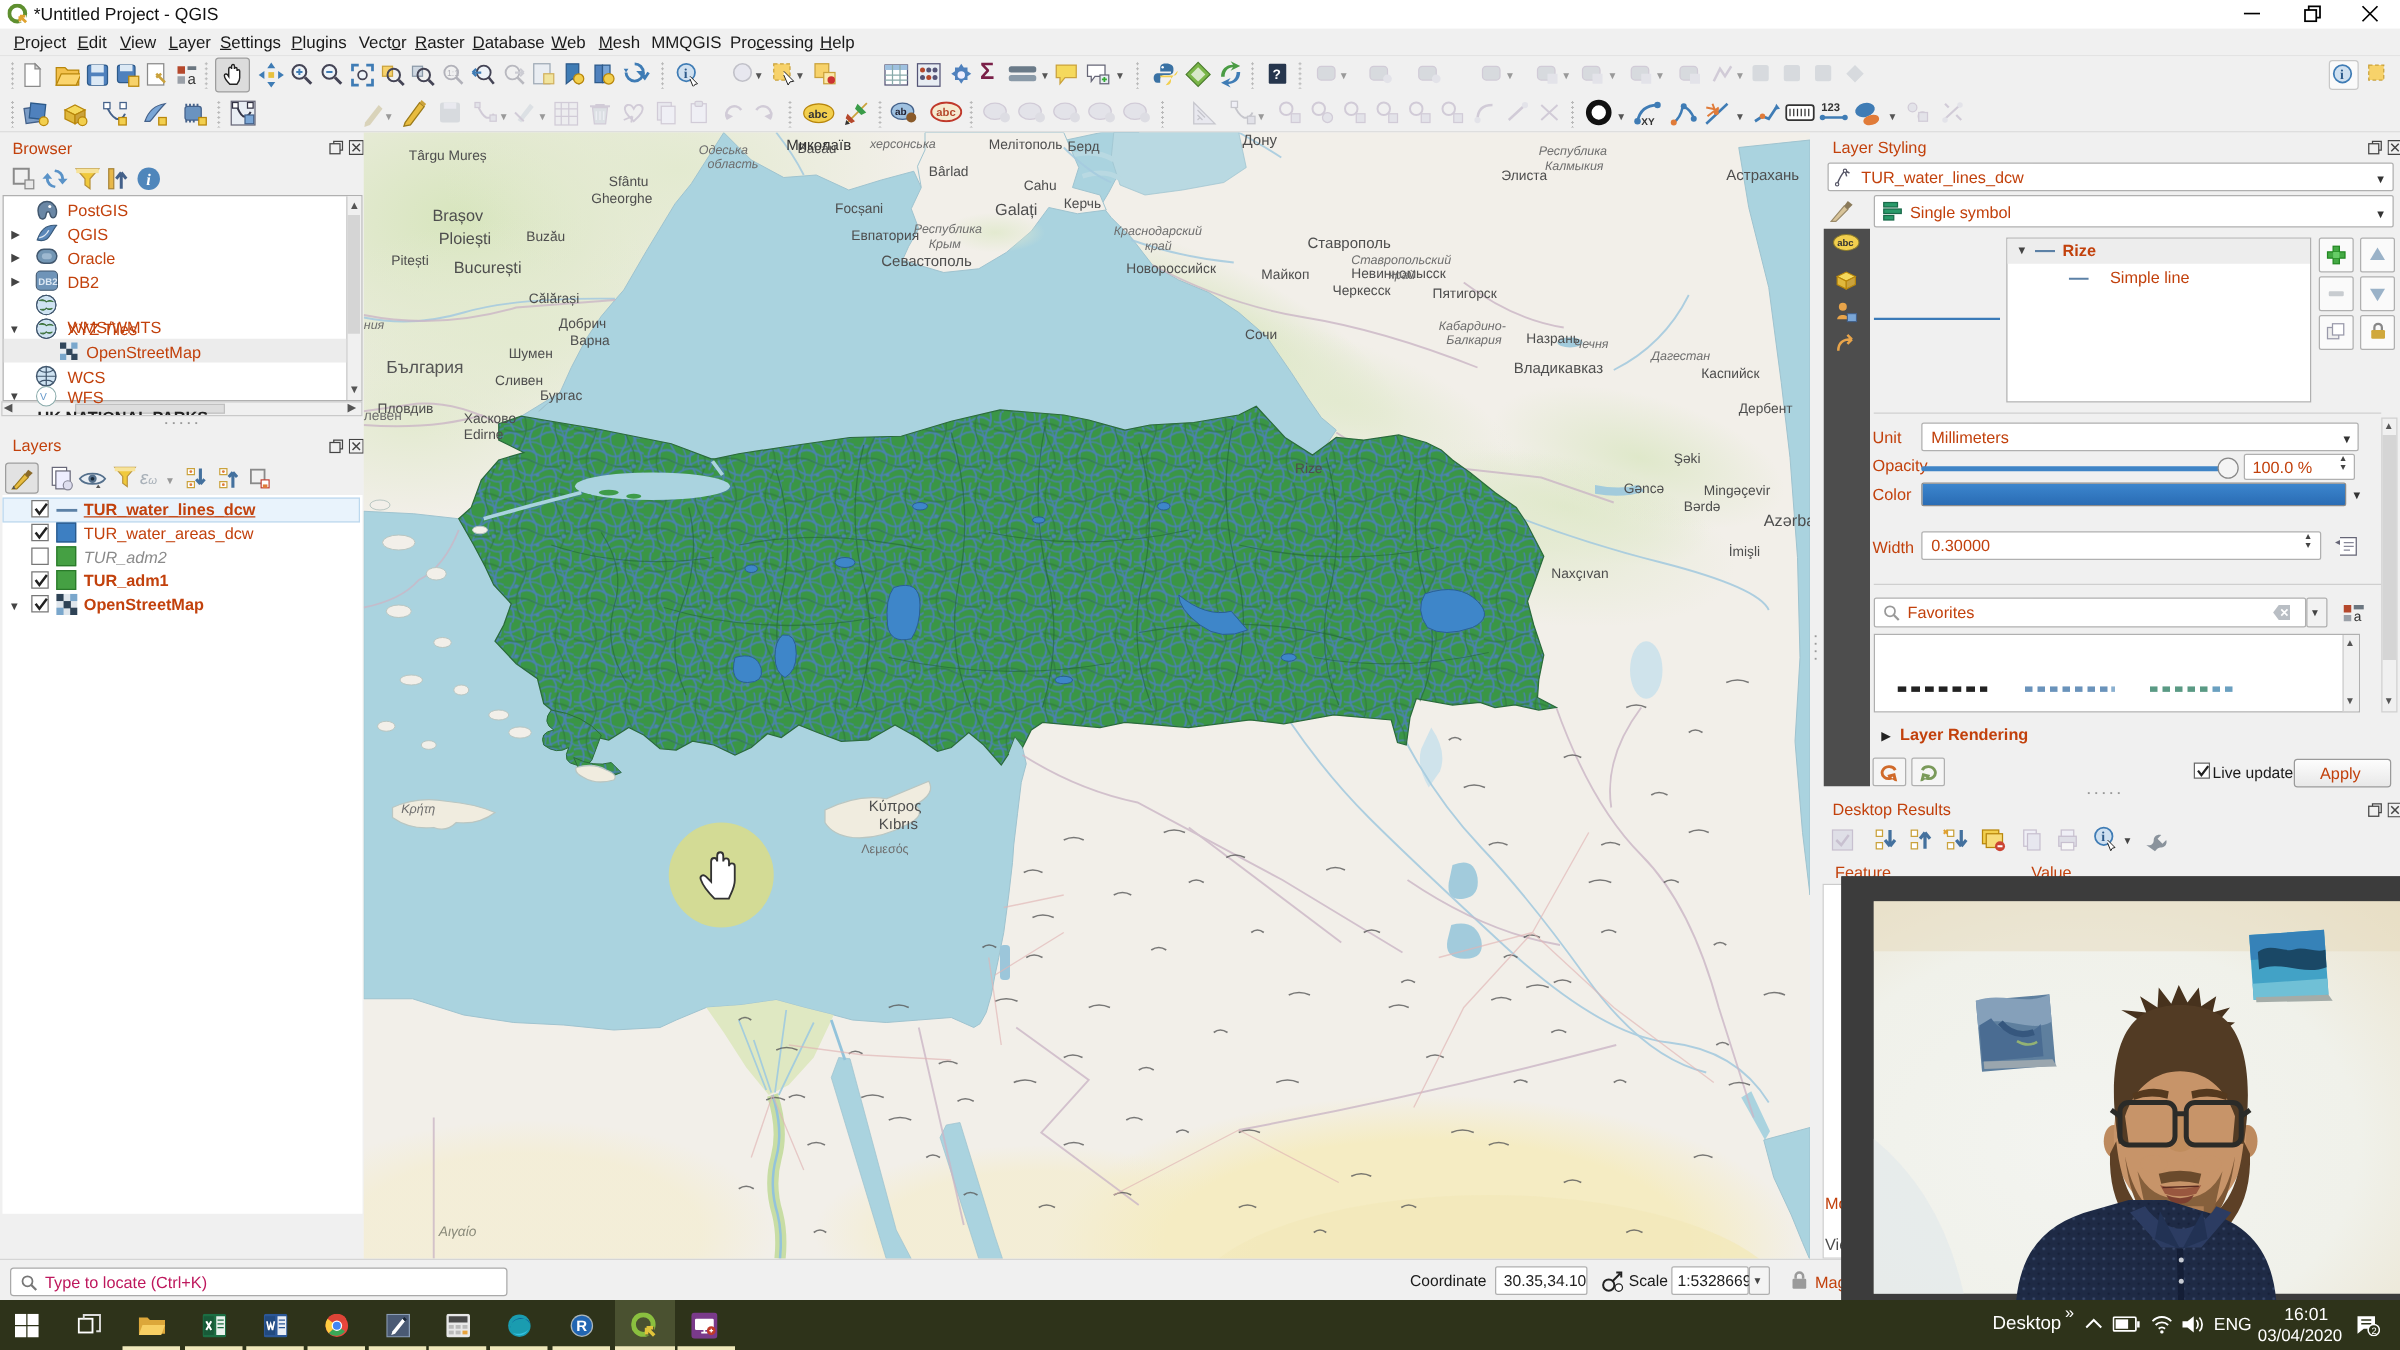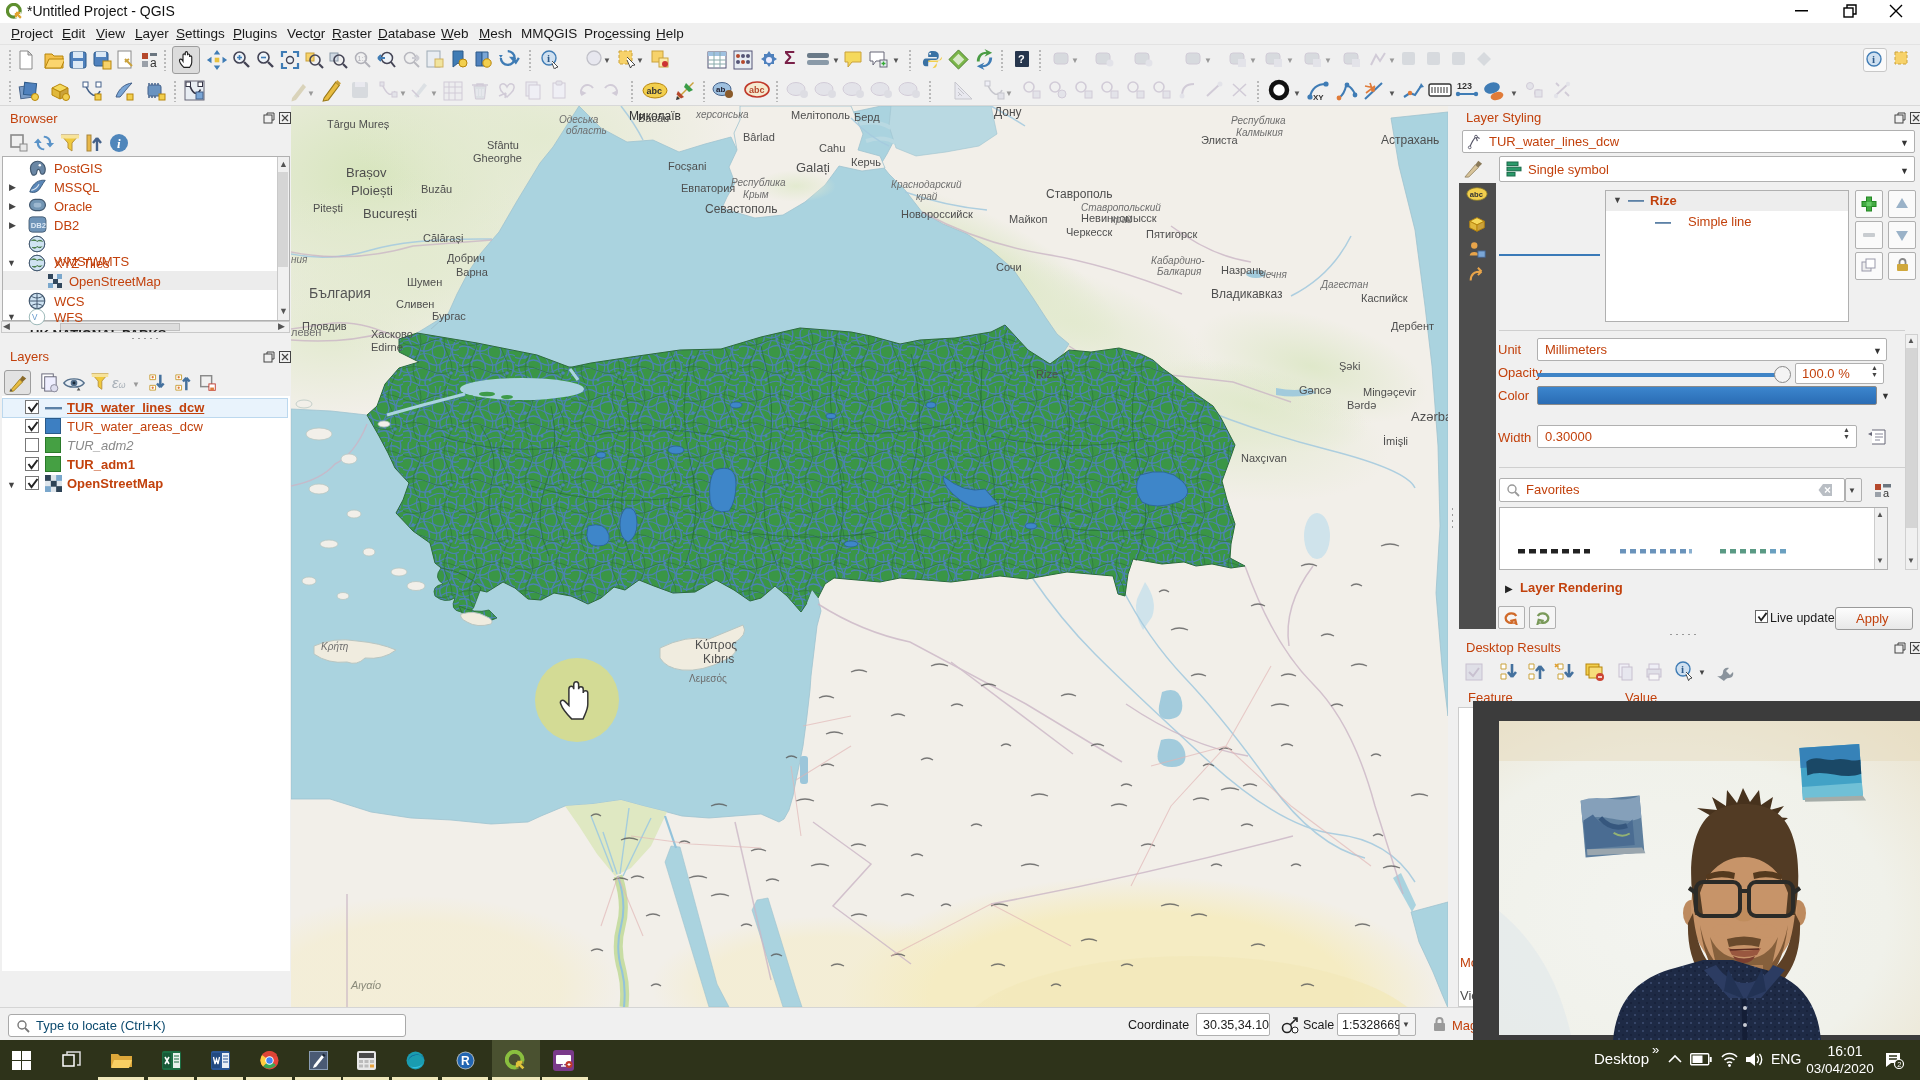--- a/index.html
+++ b/index.html
@@ -561,21 +561,21 @@
 <svg class="abs" style="left:28px;top:53px" width="19" height="17" viewBox="0 0 24 22">
       <path d="M5 20 c-3 -5 -3 -12 1 -15 c3 -2.5 9 -3 12 0 c4 3 5 9 3 13 c-1.5 2.5 -4 2 -5 0 l-1 -3 c-0.5 -2 -3 -2 -3.5 0 l-0.8 3.5 c-0.5 2 -3.5 3.5 -5.7 1.5 z" fill="#6a87a5" stroke="#41576e" stroke-width="1.5"></path>
       <circle cx="15" cy="8" r="1.6" fill="#fff"></circle>
     </svg>
 <div class="lbl" style="left:54px;top:55px">PostGIS</div>
 <div class="abs" style="left:9px;top:76px;font-size:9px;color:#444">▶</div>
 <svg class="abs" style="left:28px;top:72px" width="19" height="17" viewBox="0 0 24 22">
       <path d="M2 18 C6 6 14 2 22 3 C18 8 16 14 12 17 c-3 2 -7 2 -10 1 z" fill="#5a87b8" stroke="#3a5a7a" stroke-width="1.2"></path>
       <path d="M4 16 c4 -1 8 -4 10 -8" stroke="#d9e5f1" fill="none" stroke-width="1.4"></path>
     </svg>
-<div class="lbl" style="left:54px;top:74px">MSSQL</div>
+<div class="lbl" style="left:54px;top:74px">QGIS</div>
 <div class="abs" style="left:9px;top:95px;font-size:9px;color:#444">▶</div>
 <svg class="abs" style="left:28px;top:91px" width="19" height="16" viewBox="0 0 24 20">
       <rect x="2" y="3" width="20" height="14" rx="7" fill="#7396b4" stroke="#41576e" stroke-width="1.5"></rect>
       <rect x="7" y="7" width="10" height="6" rx="3" fill="#9db8d0"></rect>
     </svg>
 <div class="lbl" style="left:54px;top:93px">Oracle</div>
 <div class="abs" style="left:9px;top:114px;font-size:9px;color:#444">▶</div>
 <svg class="abs" style="left:28px;top:110px" width="19" height="17" viewBox="0 0 22 20">
       <rect x="1" y="1" width="20" height="18" rx="4" fill="#6f94b8" stroke="#41576e"></rect>
       <text x="3" y="14" font-size="9" font-weight="bold" fill="#dce8f4">DB2</text>
@@ -1299,21 +1299,21 @@
 <div class="abs" style="left:0px;top:601px;width:462px;height:300px;background:#fff;border:1px solid #ccc"></div>
 <div class="lbl" style="left:2px;top:849px">Mo</div>
 <div class="glbl" style="left:2px;top:882px;font-size:13px">Vie</div>
 </div>
 <div class="abs" id="statusbar">
 <div class="abs" style="left:8px;top:6px;width:398px;height:23px;background:#fff;border:1px solid #a9a9a9;border-radius:3px"></div>
 <svg class="abs" style="left:16px;top:11px" width="14" height="14" viewBox="0 0 14 14">
       <circle cx="6" cy="6" r="4" fill="none" stroke="#777" stroke-width="1.4"></circle>
       <path d="M9 9 l4 4" stroke="#777" stroke-width="1.8"></path>
     </svg>
-<div class="abs" style="left:36px;top:10px;font-size:13px;color:#0c4a6e">Type to locate (Ctrl+K)</div>
+<div class="abs" style="left:36px;top:10px;font-size:13px;color:#be185d">Type to locate (Ctrl+K)</div>
 <div class="abs" style="left:1128px;top:10px;font-size:12.5px;color:#1a1a1a">Coordinate</div>
 <div class="box" style="left:1196px;top:5px;width:74px;height:23px"></div>
 <div class="abs" style="left:1203px;top:10px;font-size:12.5px;color:#222">30.35,34.10</div>
 <svg class="abs" style="left:1280px;top:7px" width="20" height="20" viewBox="0 0 20 20">
       <circle cx="7" cy="13" r="4.5" fill="none" stroke="#222" stroke-width="1.6"></circle>
       <path d="M10 10 L16 4 m-3 -1 l4 0 l0 4" fill="none" stroke="#222" stroke-width="1.6"></path>
       <circle cx="15" cy="15" r="3" fill="#fff" stroke="#222"></circle>
     </svg>
 <div class="abs" style="left:1303px;top:10px;font-size:12.5px;color:#1a1a1a">Scale</div>
 <div class="box" style="left:1337px;top:5px;width:62px;height:23px"></div>

